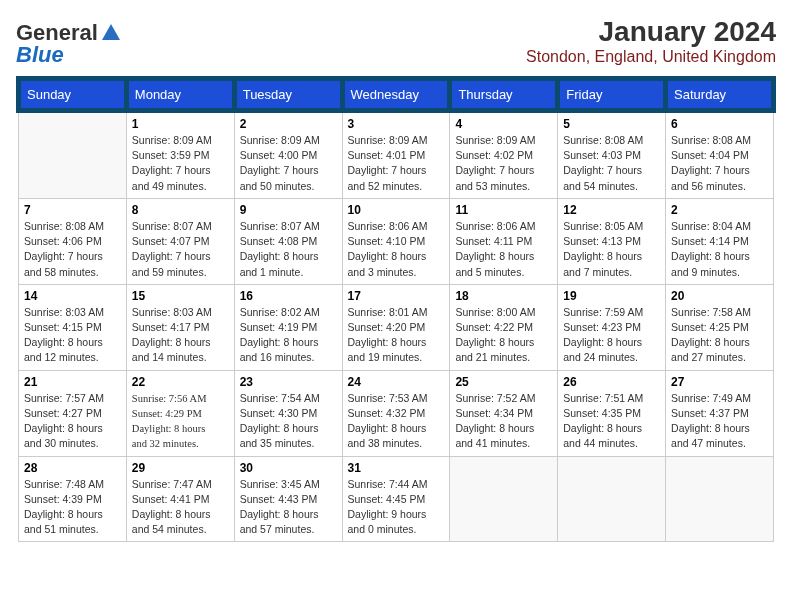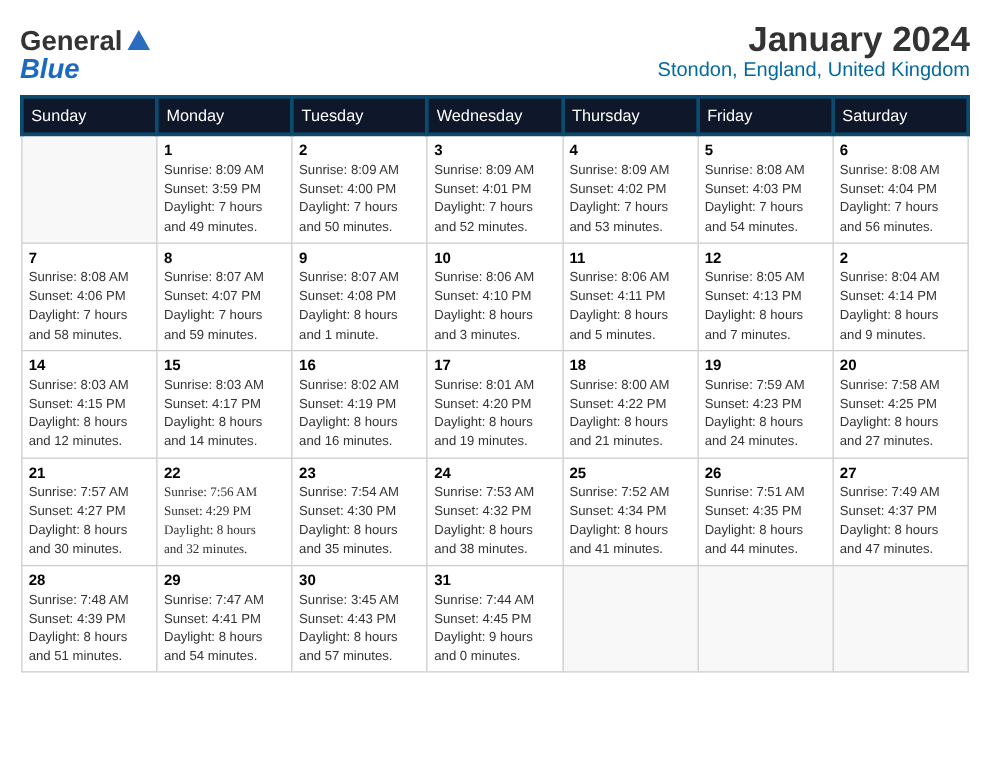--- a/index.html
+++ b/index.html
@@ -37,35 +37,35 @@
     .title-area {
       text-align: right;
     }
     .calendar-title {
       font-size: 28px;
       font-weight: bold;
       color: #333;
     }
     .calendar-subtitle {
       font-size: 16px;
-      color: #0369a1;
+      color: #7f1d1d;
     }
     .calendar {
       width: 100%;
       border-collapse: collapse;
       font-size: 11px;
     }
     .calendar th {
-      background: #0f172a;
+      background: #1d4ed8;
       color: #fff;
       text-align: left;
       padding: 6px 6px;
       font-size: 13px;
       font-weight: normal;
-      border: 3px solid #0c4a6e;
+      border: 5px solid #0c4a6e;
     }
     .calendar td {
       border: 1px solid #ccc;
       vertical-align: top;
       padding: 4px 5px;
       width: 108px;
       min-height: 80px;
     }
     .day-number {
       font-weight: bold;

